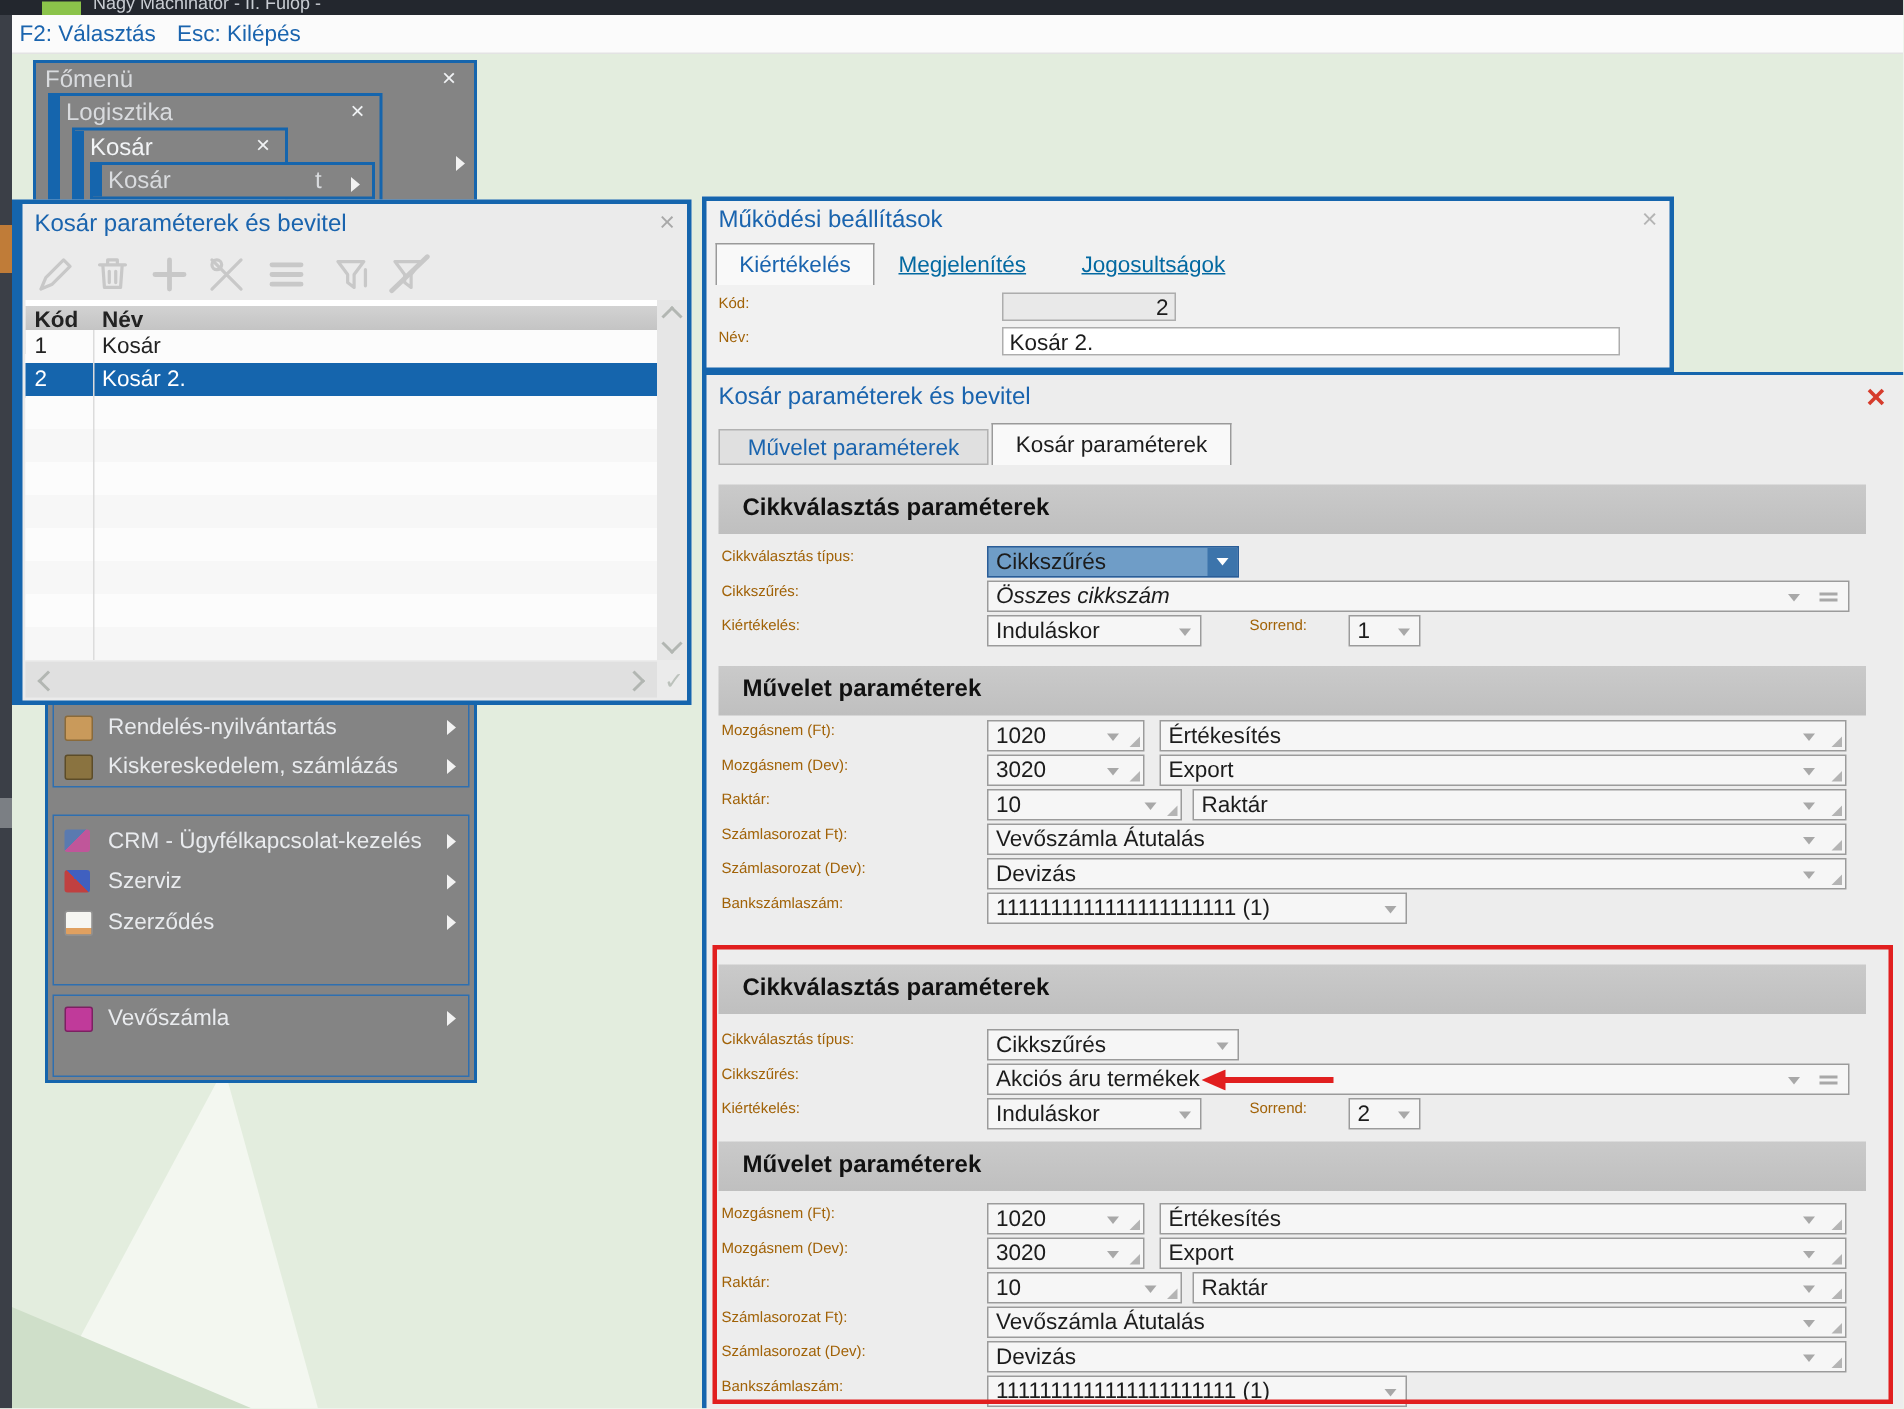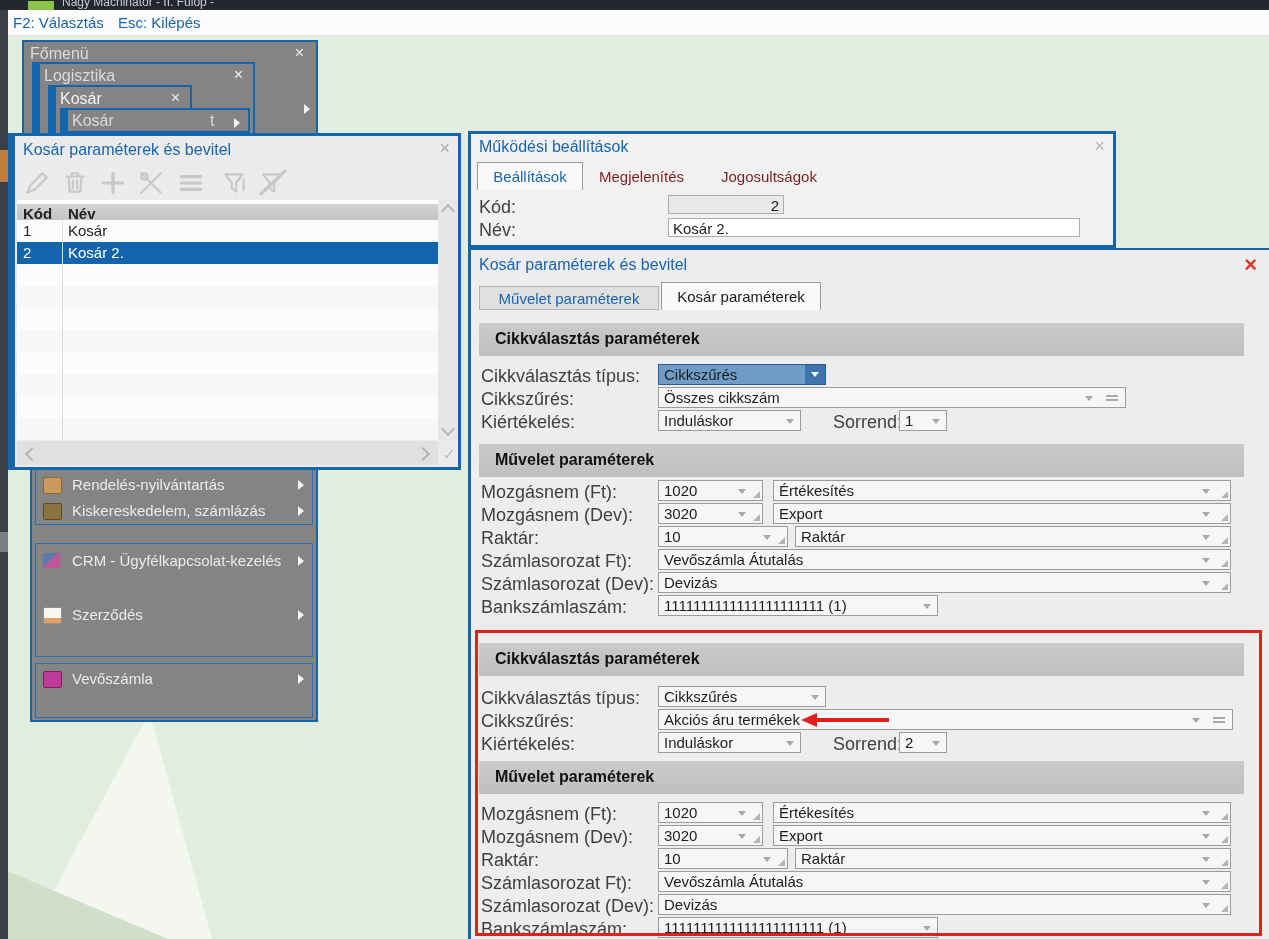--- a/index.html
+++ b/index.html
@@ -42,25 +42,25 @@
   .i-package{background:#c99a5b;border:1px solid #8a6a3a;}
   .i-register{background:#8a7340;border:1px solid #5c4c28;}
   .i-people{background:linear-gradient(135deg,#5a7ab0 45%,#c0569a 45%);}
   .i-tools{background:linear-gradient(45deg,#c04040 50%,#4060c0 50%);}
   .i-doc{background:linear-gradient(180deg,#f6f6f2 70%,#e0a060 70%);border:1px solid #909090;}
   .i-truck{background:linear-gradient(90deg,#4060b0 32%,#e8c040 32%);}
   .i-cube{background:#c03a9a;border:1px solid #7c2062;}
   .i-gear{background:#9aa0a8;border:1px dashed #6e747c;border-radius:50%;}
   .mitem .tri-r{position:absolute;right:8px;top:8px;}
   
-  .field-label{position:absolute;font-size:18px;color:#404040;white-space:nowrap;}
+  .field-label{position:absolute;font-size:10px;color:#a16207;white-space:nowrap;}
   .input{position:absolute;height:19px;border:1px solid #adadad;font-size:15px;line-height:19px;box-sizing:border-box;padding:0 4px;background:#fff;color:#1c1c1c;}
   .tab{position:absolute;font-size:15px;box-sizing:border-box;text-align:center;}
   .tab.active{background:#f9f9f9;border:1px solid #9a9a9a;border-bottom:none;color:#1c1c1c;}
-  .tab.plain{color:#7f1d1d;}
+  .tab.plain{color:#0369a1;text-decoration:underline;}
   .tab.boxed{background:#e0e0e0;border:1px solid #b2b2b2;color:#1a64ae;}
   .secbar{position:absolute;left:8px;width:765px;height:33px;background:linear-gradient(#cacaca,#bfbfbf);}
   .secbar span{position:absolute;left:16px;top:7px;font-weight:bold;font-size:16px;color:#111;}
   .combo{position:absolute;height:21px;background:#f6f6f6;border:1px solid #9b9b9b;box-sizing:border-box;font-size:15px;line-height:19px;color:#1c1c1c;padding-left:5px;white-space:nowrap;overflow:hidden;}
   .combo .dd{top:8px;right:6px;}
   .combo.hl{background:#6f9dc7;border:1px solid #2a5d97;}
   .combo.hl .btn{position:absolute;right:0;top:0;width:20px;height:19px;background:#3c74ab;}
   .combo.hl .btn .dd{border-top-color:#fff;right:6px;top:7px;}
   .eq{position:absolute;right:7px;top:5px;}
   .eq i{display:block;width:12px;height:2px;background:#a8a8a8;margin:2px 0;}
@@ -121,20 +121,25 @@
         <span class="lbl">Kiskereskedelem, számlázás</span>
         <span class="tri-r"></span>
       </div>
     </div>
     <div class="menubox" style="top:76px;height:114px;">
       <div class="mitem" style="top:4px;">
         <span class="micon i-people"></span>
         <span class="lbl">CRM - Ügyfélkapcsolat-kezelés</span>
         <span class="tri-r"></span>
       </div>
+      <div class="mitem" style="top:31px;">
+        <span class="micon i-tools"></span>
+        <span class="lbl">Szerviz</span>
+        <span class="tri-r"></span>
+      </div>
       <div class="mitem" style="top:58px;text-decoration:underline;">
         <span class="micon i-doc"></span>
         <span class="lbl">Szerződés</span>
         <span class="tri-r"></span>
       </div>
     </div>
     <div class="menubox" style="top:196px;height:55px;">
       <div class="mitem" style="top:2px;">
         <span class="micon i-cube"></span>
         <span class="lbl">Vevőszámla</span>
@@ -206,21 +211,21 @@
     <div class="abs scroll" style="left:2px;bottom:2px;width:421px;height:24px;background:#e0e0e0;">
       <span class="chev chev-l" style="left:10px;top:8px;"></span>
       <span class="chev chev-r" style="right:10px;top:8px;"></span>
     </div>
     <span class="abs" style="right:2px;bottom:3px;color:#bcc2bc;font-size:16px;font-weight:bold;">✓</span>
   </div>
 
   <div class="abs panelwin" style="left:468px;top:131px;width:648px;height:117px;background:#f1f1f1;">
     <span class="abs blue-title" style="left:8px;top:4px;">Működési beállítások</span>
     <span class="abs" style="right:8px;top:2px;color:#b4b4b4;font-size:18px;">×</span>
-    <div class="tab active" style="left:6px;top:28px;width:106px;height:28px;line-height:28px;color:#1a64ae;">Beállítások</div>
+    <div class="tab active" style="left:6px;top:28px;width:106px;height:28px;line-height:28px;color:#1a64ae;">Kiértékelés</div>
     <div class="tab plain" style="left:128px;top:34px;">Megjelenítés</div>
     <div class="tab plain" style="left:250px;top:34px;">Jogosultságok</div>
     <span class="field-label" style="left:8px;top:63px;">Kód:</span>
     <span class="input" style="left:197px;top:61px;width:116px;background:#e9e9e9;text-align:right;">2</span>
     <span class="field-label" style="left:8px;top:86px;">Név:</span>
     <span class="input" style="left:197px;top:84px;width:412px;">Kosár 2.</span>
   </div>
 
   <div class="abs" style="left:468px;top:248px;width:801px;height:691px;background:#ededed;border-left:3px solid #1565ad;border-top:2px solid #1565ad;box-sizing:border-box;">
     <span class="abs blue-title" style="left:8px;top:6px;">Kosár paraméterek és bevitel</span>
@@ -232,21 +237,21 @@
         <span>Cikkválasztás paraméterek</span>
       </div>
     <span class="field-label" style="left:10px;top:116px;">Cikkválasztás típus:</span>
     <div class="combo hl" style="left:187px;top:114px;width:168px;">
       <span>Cikkszűrés</span>
       <span class="btn">
           <span class="dd"></span>
         </span>
     </div>
     <span class="field-label" style="left:10px;top:139px;">Cikkszűrés:</span>
-    <div class="combo" style="left:187px;top:137px;width:468px;">
+    <div class="combo" style="left:187px;top:137px;width:575px;font-style:italic;">
       <span>Összes cikkszám</span>
       <span class="dd" style="right:32px;"></span>
       <span class="eq">
           <i></i>
           <i></i>
         </span>
     </div>
     <span class="field-label" style="left:10px;top:162px;">Kiértékelés:</span>
     <div class="combo" style="left:187px;top:160px;width:143px;">
       <span>Induláskor</span>

